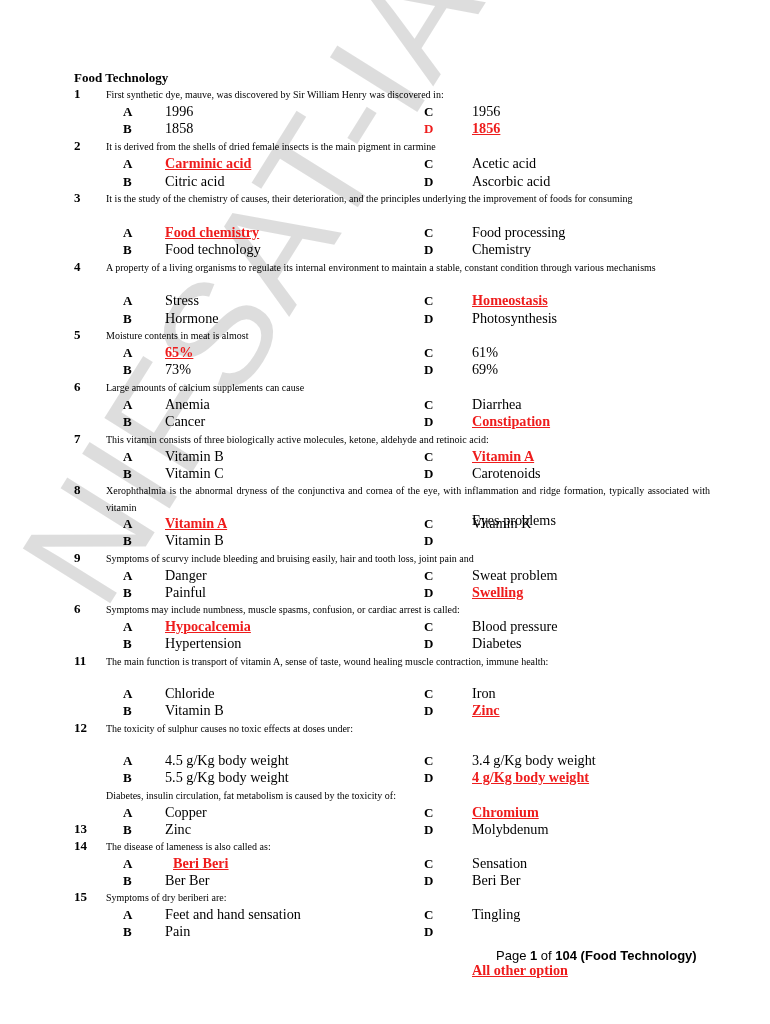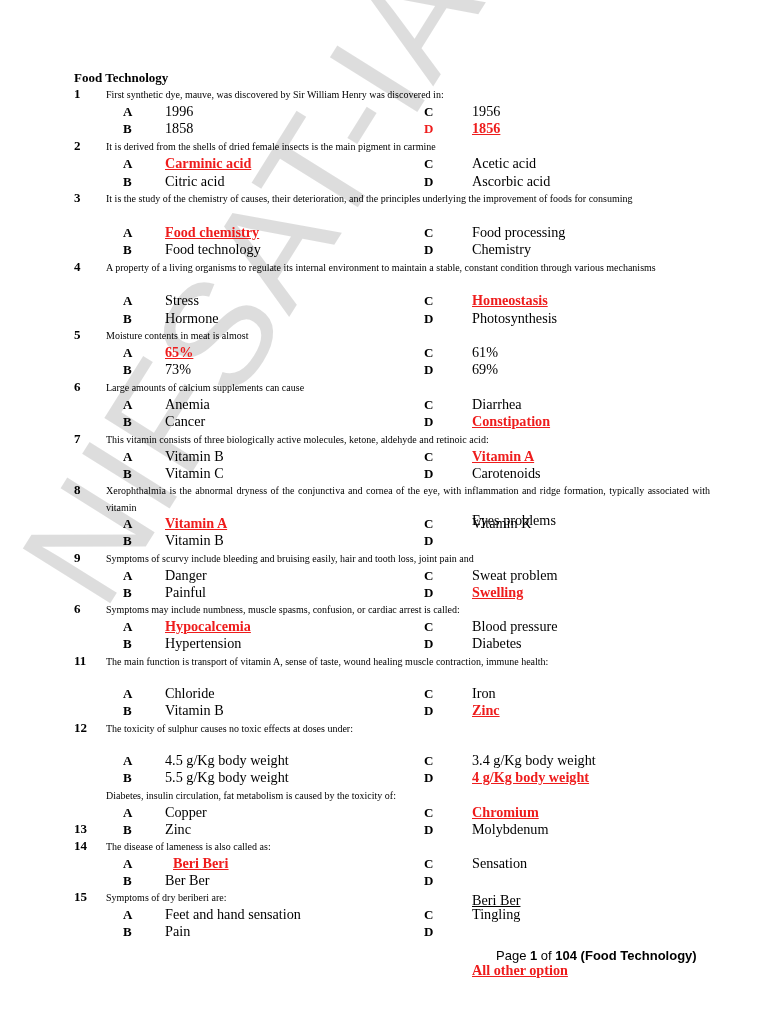--- a/index.html
+++ b/index.html
@@ -167,21 +167,21 @@
       <div class="opt r" style="top: 821px;">Molybdenum</div>
       <div class="qnum" style="top: 838px;">14</div>
       <div class="qtext" style="top: 838px;">The disease of lameness is also called as:</div>
       <div class="let l" style="top: 856px;">A</div>
       <div class="opt l ans" style="top: 855px; margin-left: 8px;">Beri Beri</div>
       <div class="let l" style="top: 873px;">B</div>
       <div class="opt l" style="top: 872px;">Ber Ber</div>
       <div class="let r" style="top: 856px;">C</div>
       <div class="opt r" style="top: 855px;">Sensation</div>
       <div class="let r" style="top: 873px;">D</div>
-      <div class="opt r" style="top: 892px; text-decoration: underline;">Beri Ber</div>
+      <div class="opt r" style="top: 872px;">Beri Ber</div>
       <div class="qnum" style="top: 889px;">15</div>
       <div class="qtext" style="top: 889px;">Symptoms of dry beriberi are:</div>
       <div class="let l" style="top: 907px;">A</div>
       <div class="opt l" style="top: 906px;">Feet and hand sensation</div>
       <div class="let l" style="top: 924px;">B</div>
       <div class="opt l" style="top: 923px;">Pain</div>
       <div class="let r" style="top: 907px;">C</div>
       <div class="opt r" style="top: 906px;">Tingling</div>
       <div class="let r" style="top: 924px;">D</div>
       <div class="opt r ans" style="top: 962px;">All other option</div>

